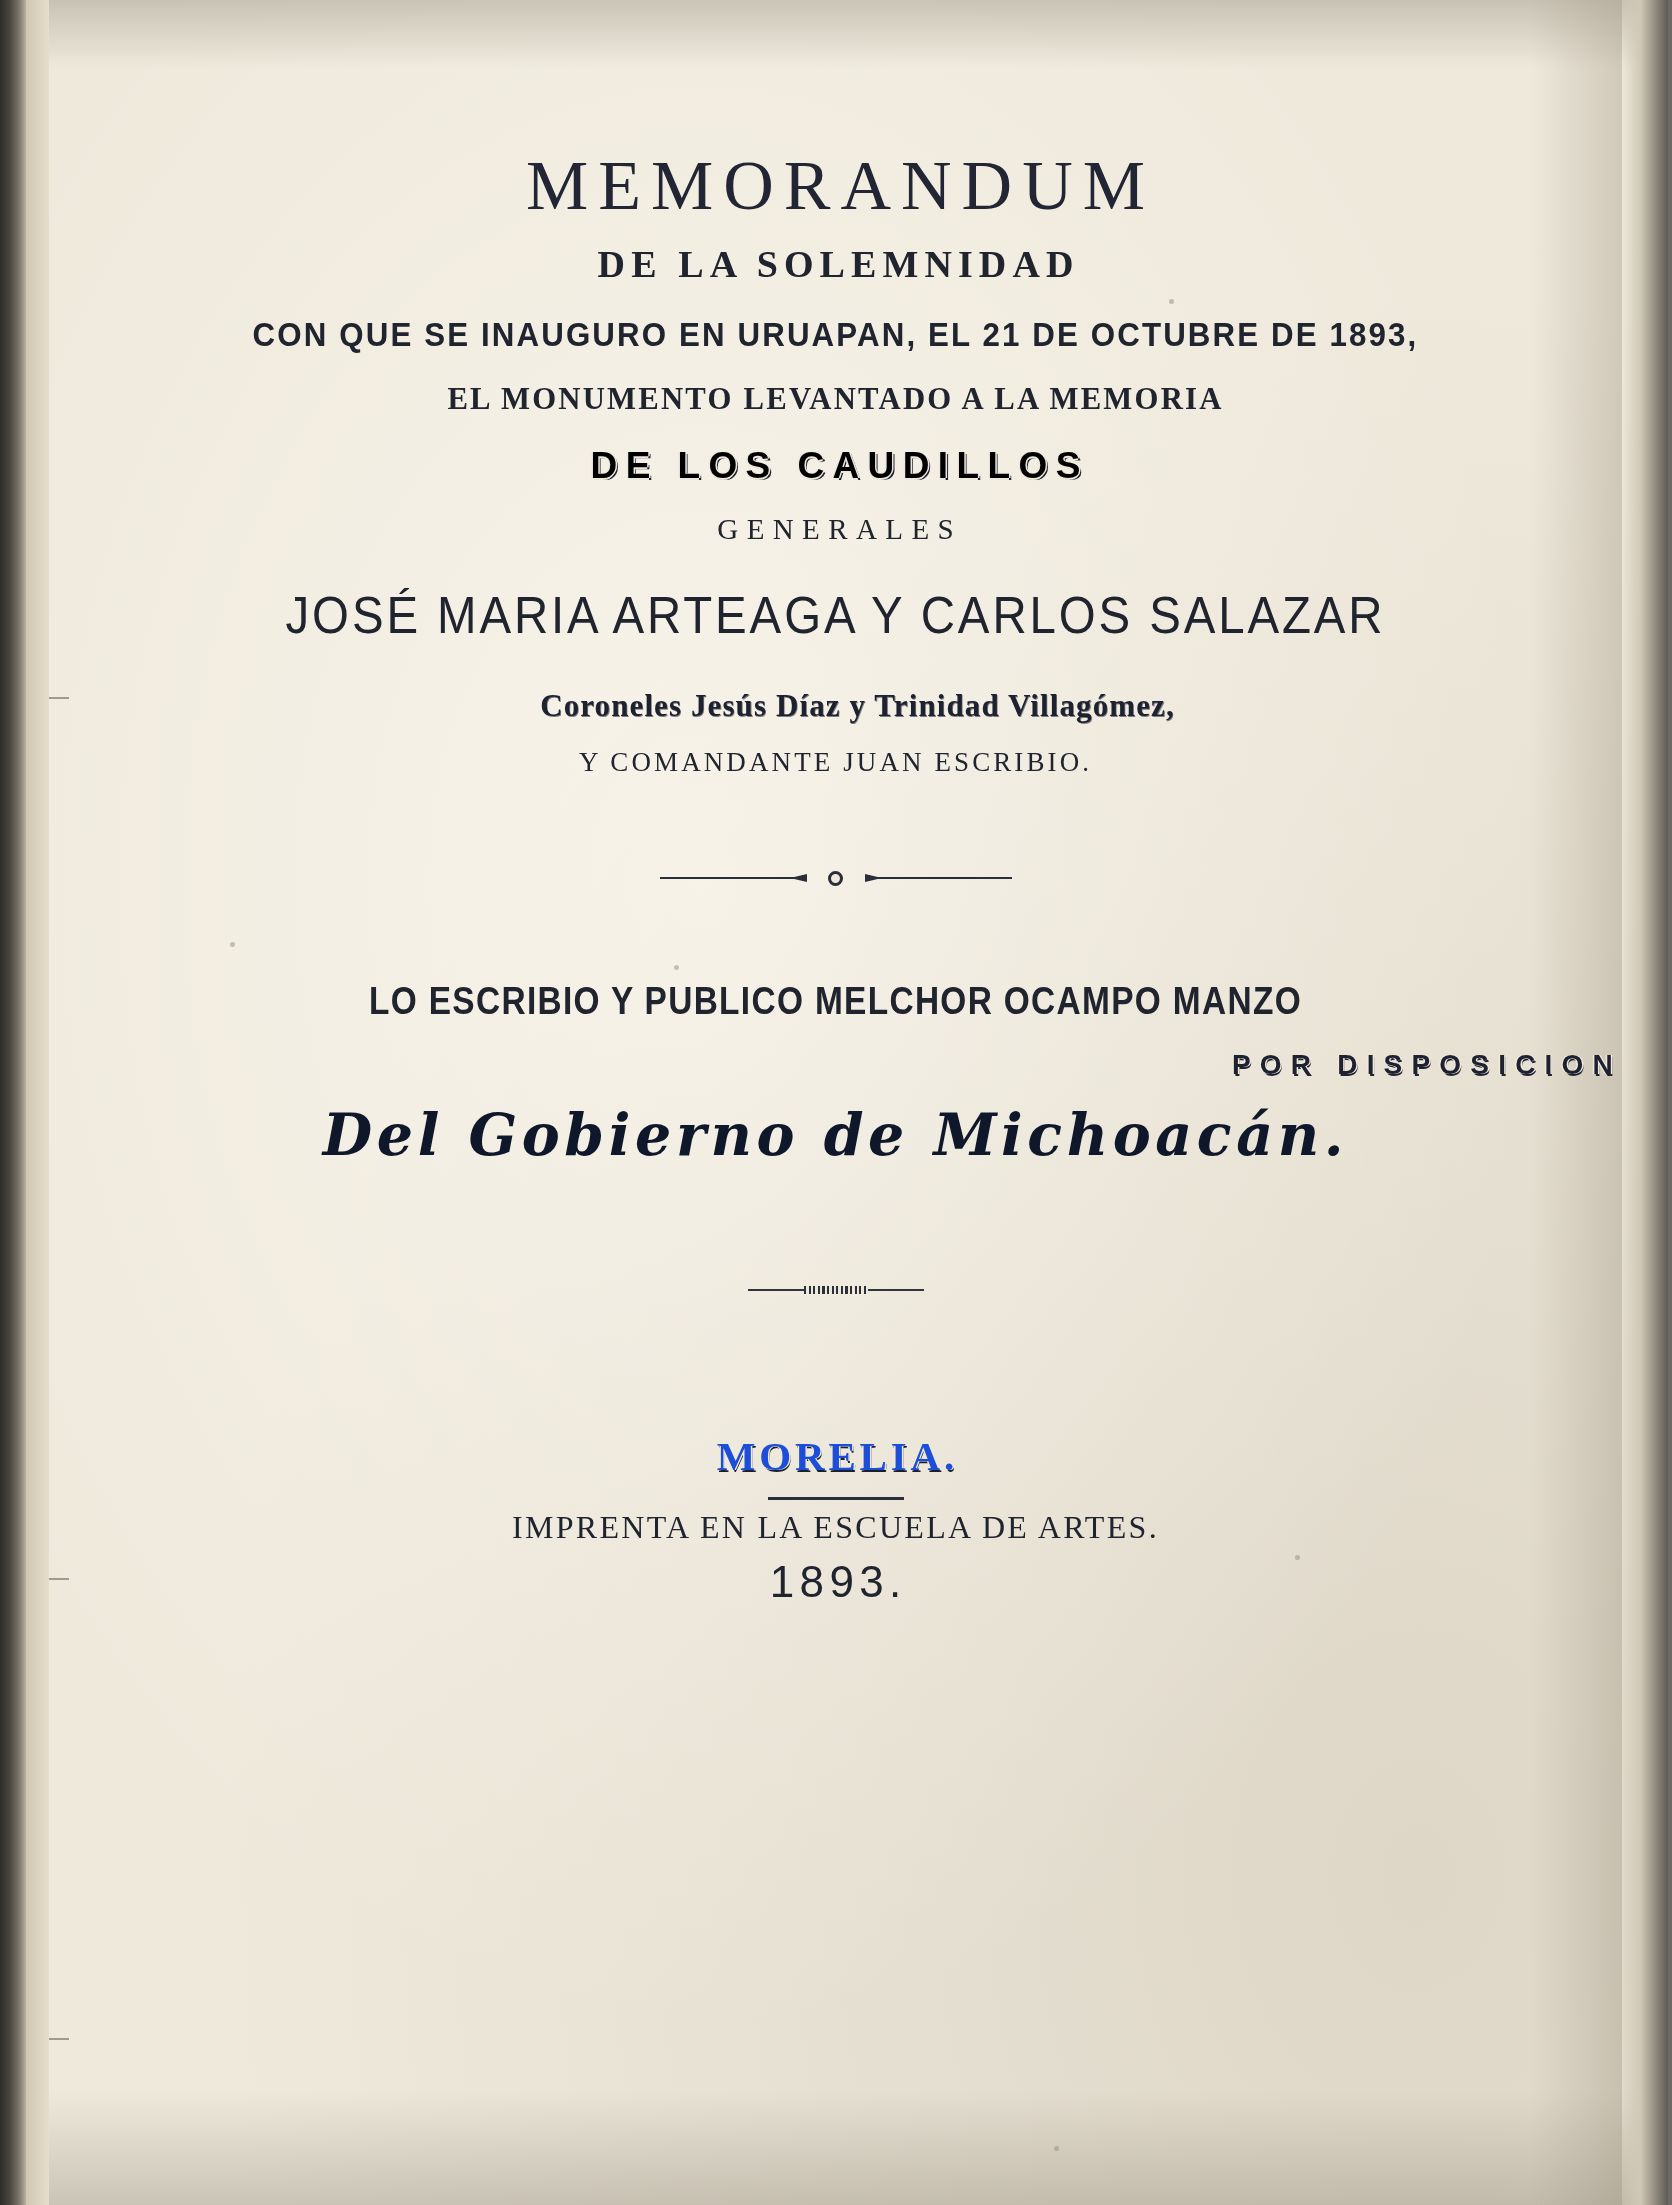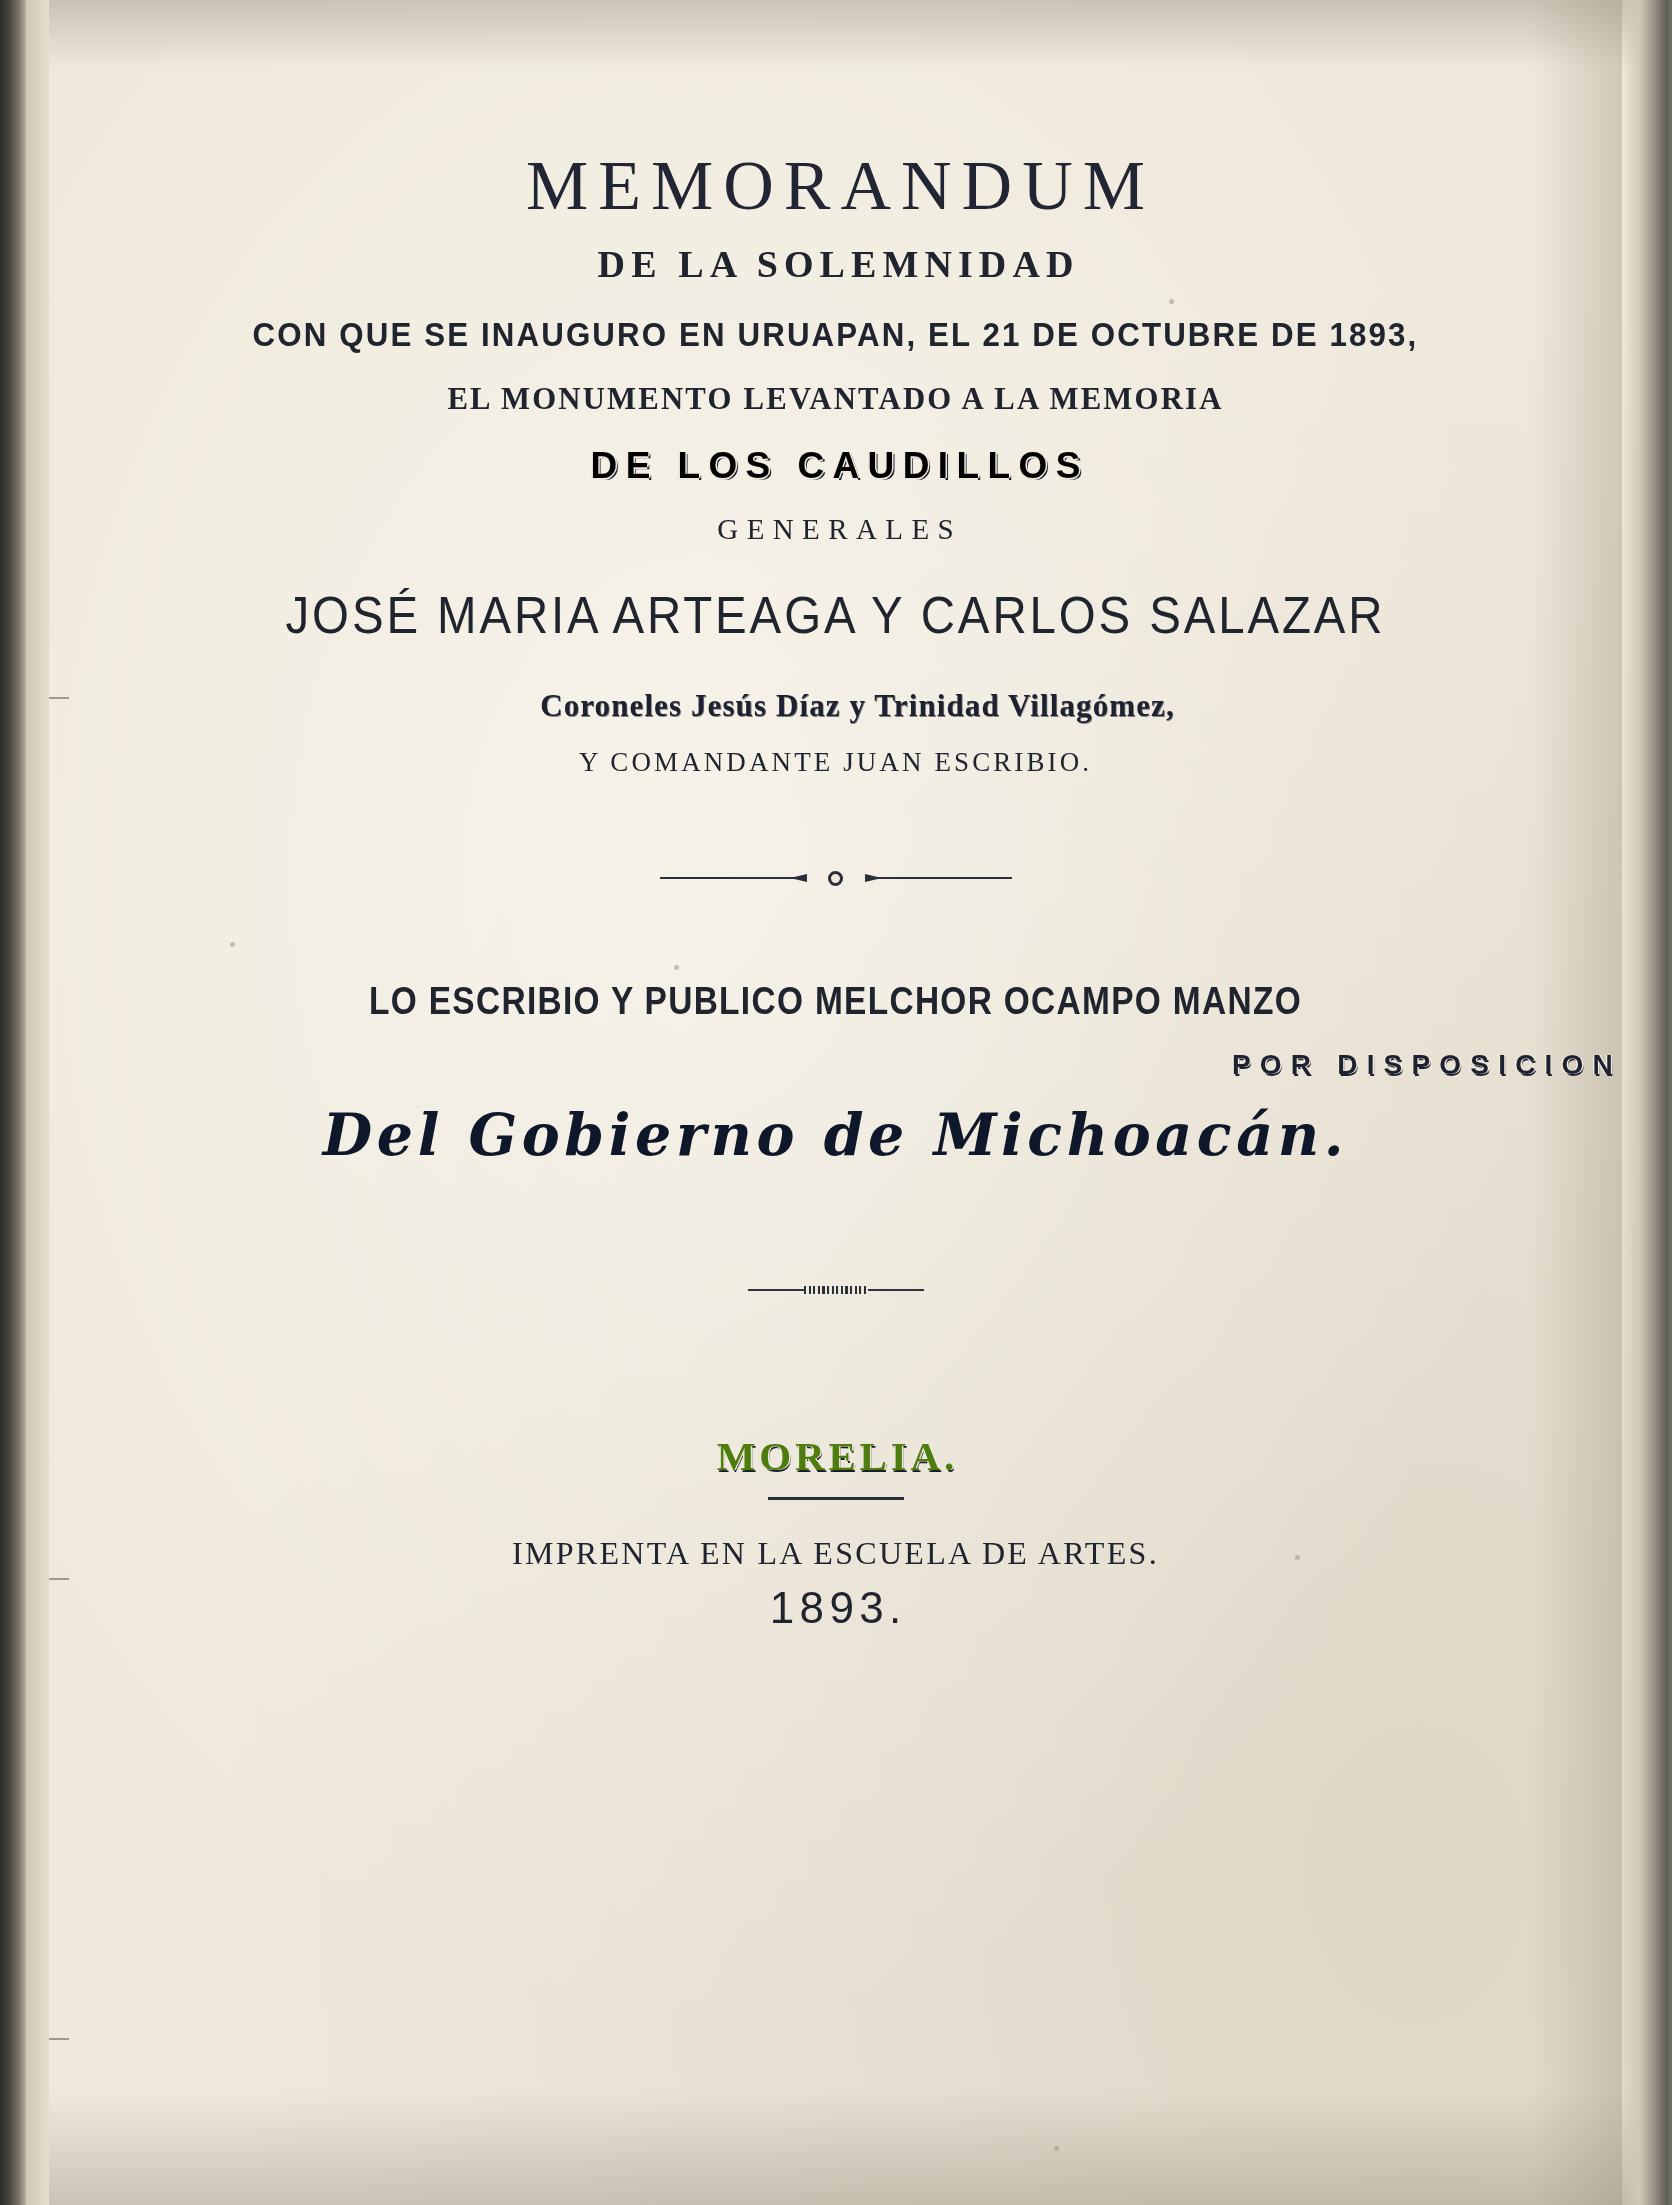--- a/index.html
+++ b/index.html
@@ -240,33 +240,33 @@
       repeating-linear-gradient(90deg, #2b2f3a 0 2.3px, #efe9dc 2.3px 4.6px);
   }
 
   .l-morelia {
     margin-top: 134px;
     font-family: "Liberation Serif", serif;
     font-size: 41px;
     font-weight: 700;
     letter-spacing: 3.8px;
     text-indent: 3.8px;
-    color: #4d7c0f;
+    color: #1d4ed8;
     text-shadow:
       1.5px 0 0 #efe9dc,
       -1.5px 0 0 #efe9dc,
       1.5px 1.5px 0 #1b1f2c;
   }
   .rule-short {
     margin: 17px auto 0;
     width: 136px; height: 3.1px;
     background: #2a2e3b;
   }
   .l-imprenta {
-    margin-top: 35px;
+    margin-top: 9px;
     font-family: "Liberation Serif", serif;
     font-size: 32px;
     font-weight: 400;
     letter-spacing: 2.3px;
   }
   .l-year {
     margin-top: 10.7px;
     font-family: "Liberation Sans", sans-serif;
     font-size: 44px;
     font-weight: 400;

